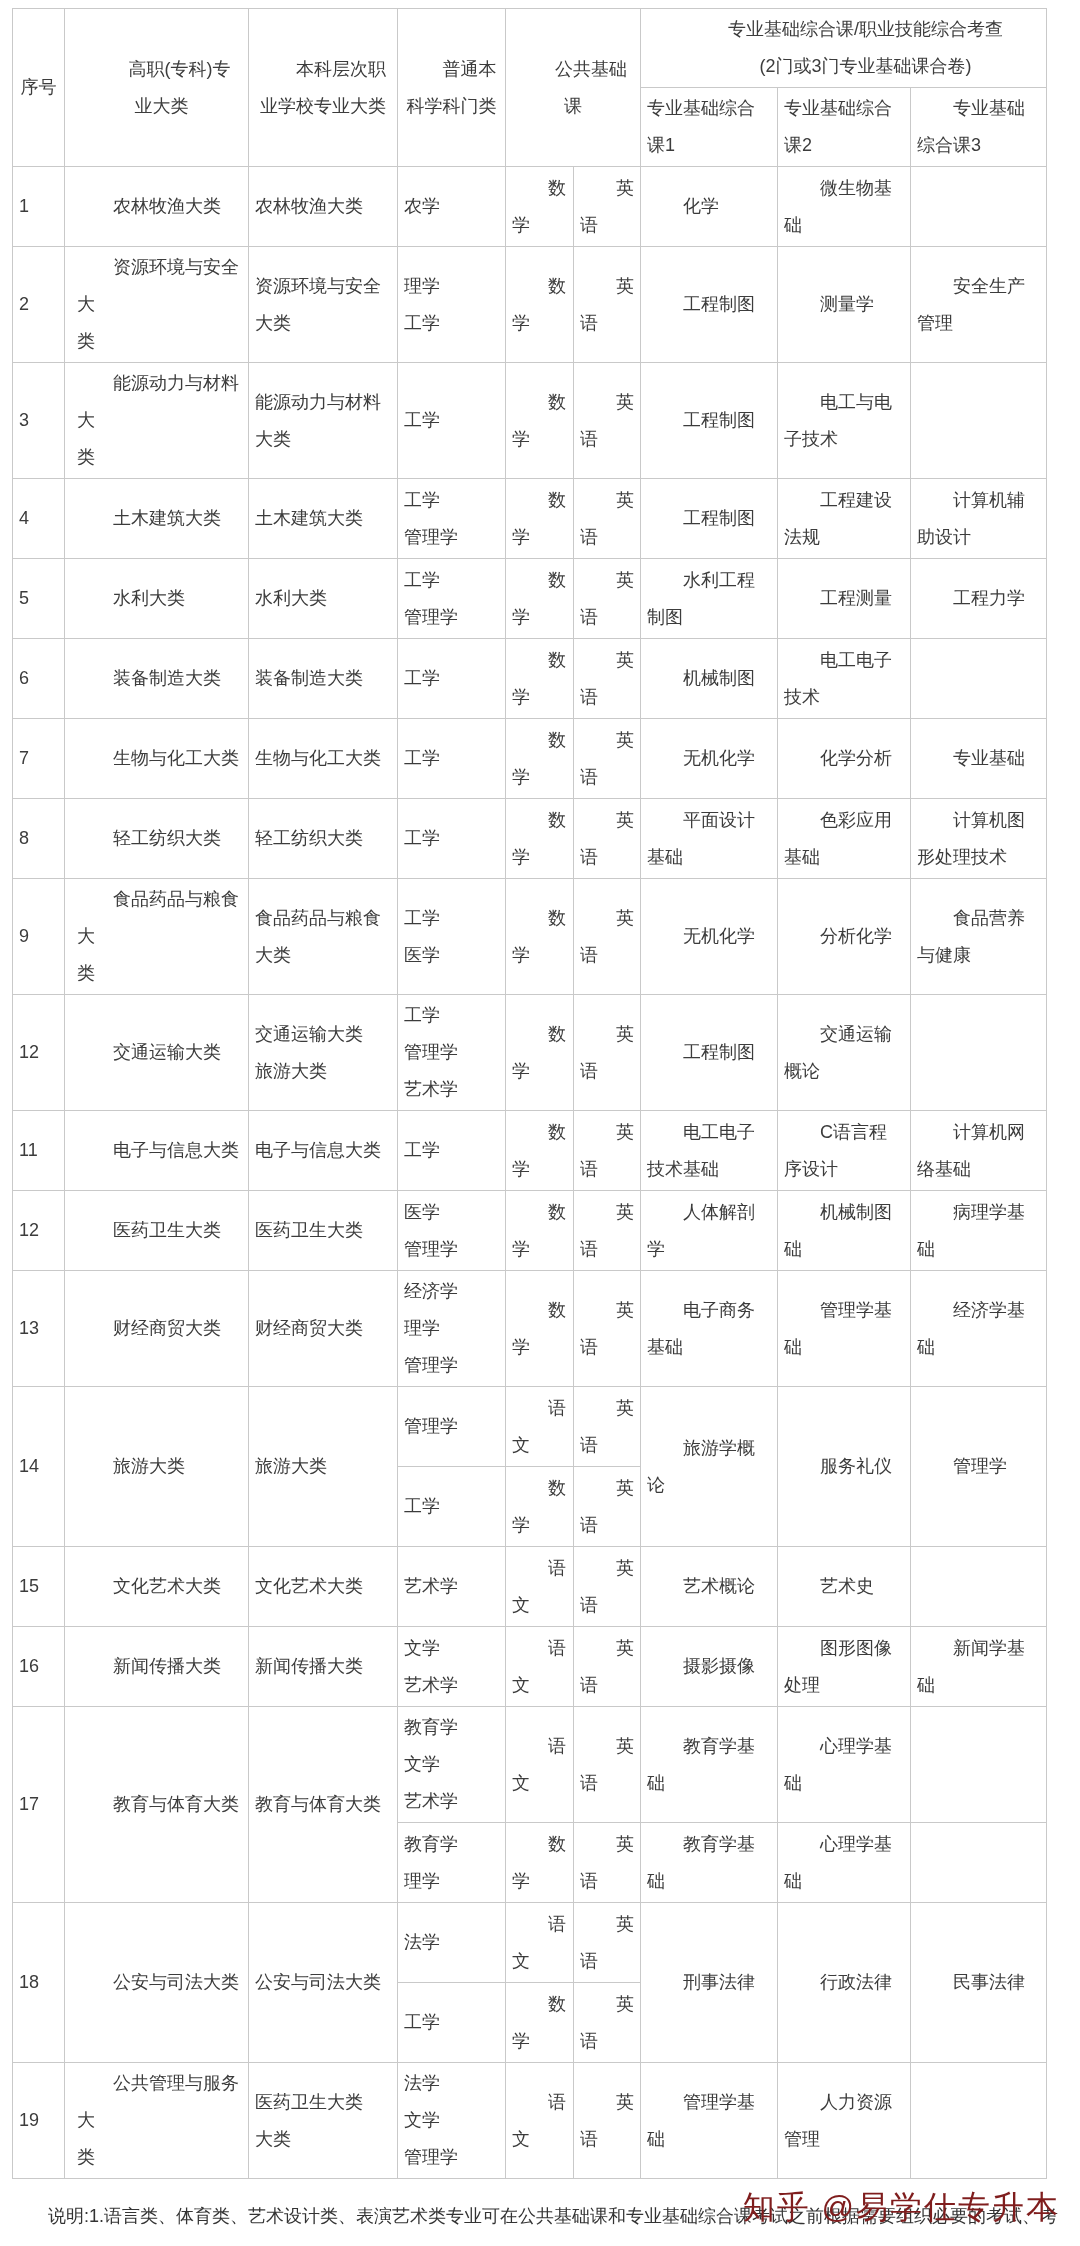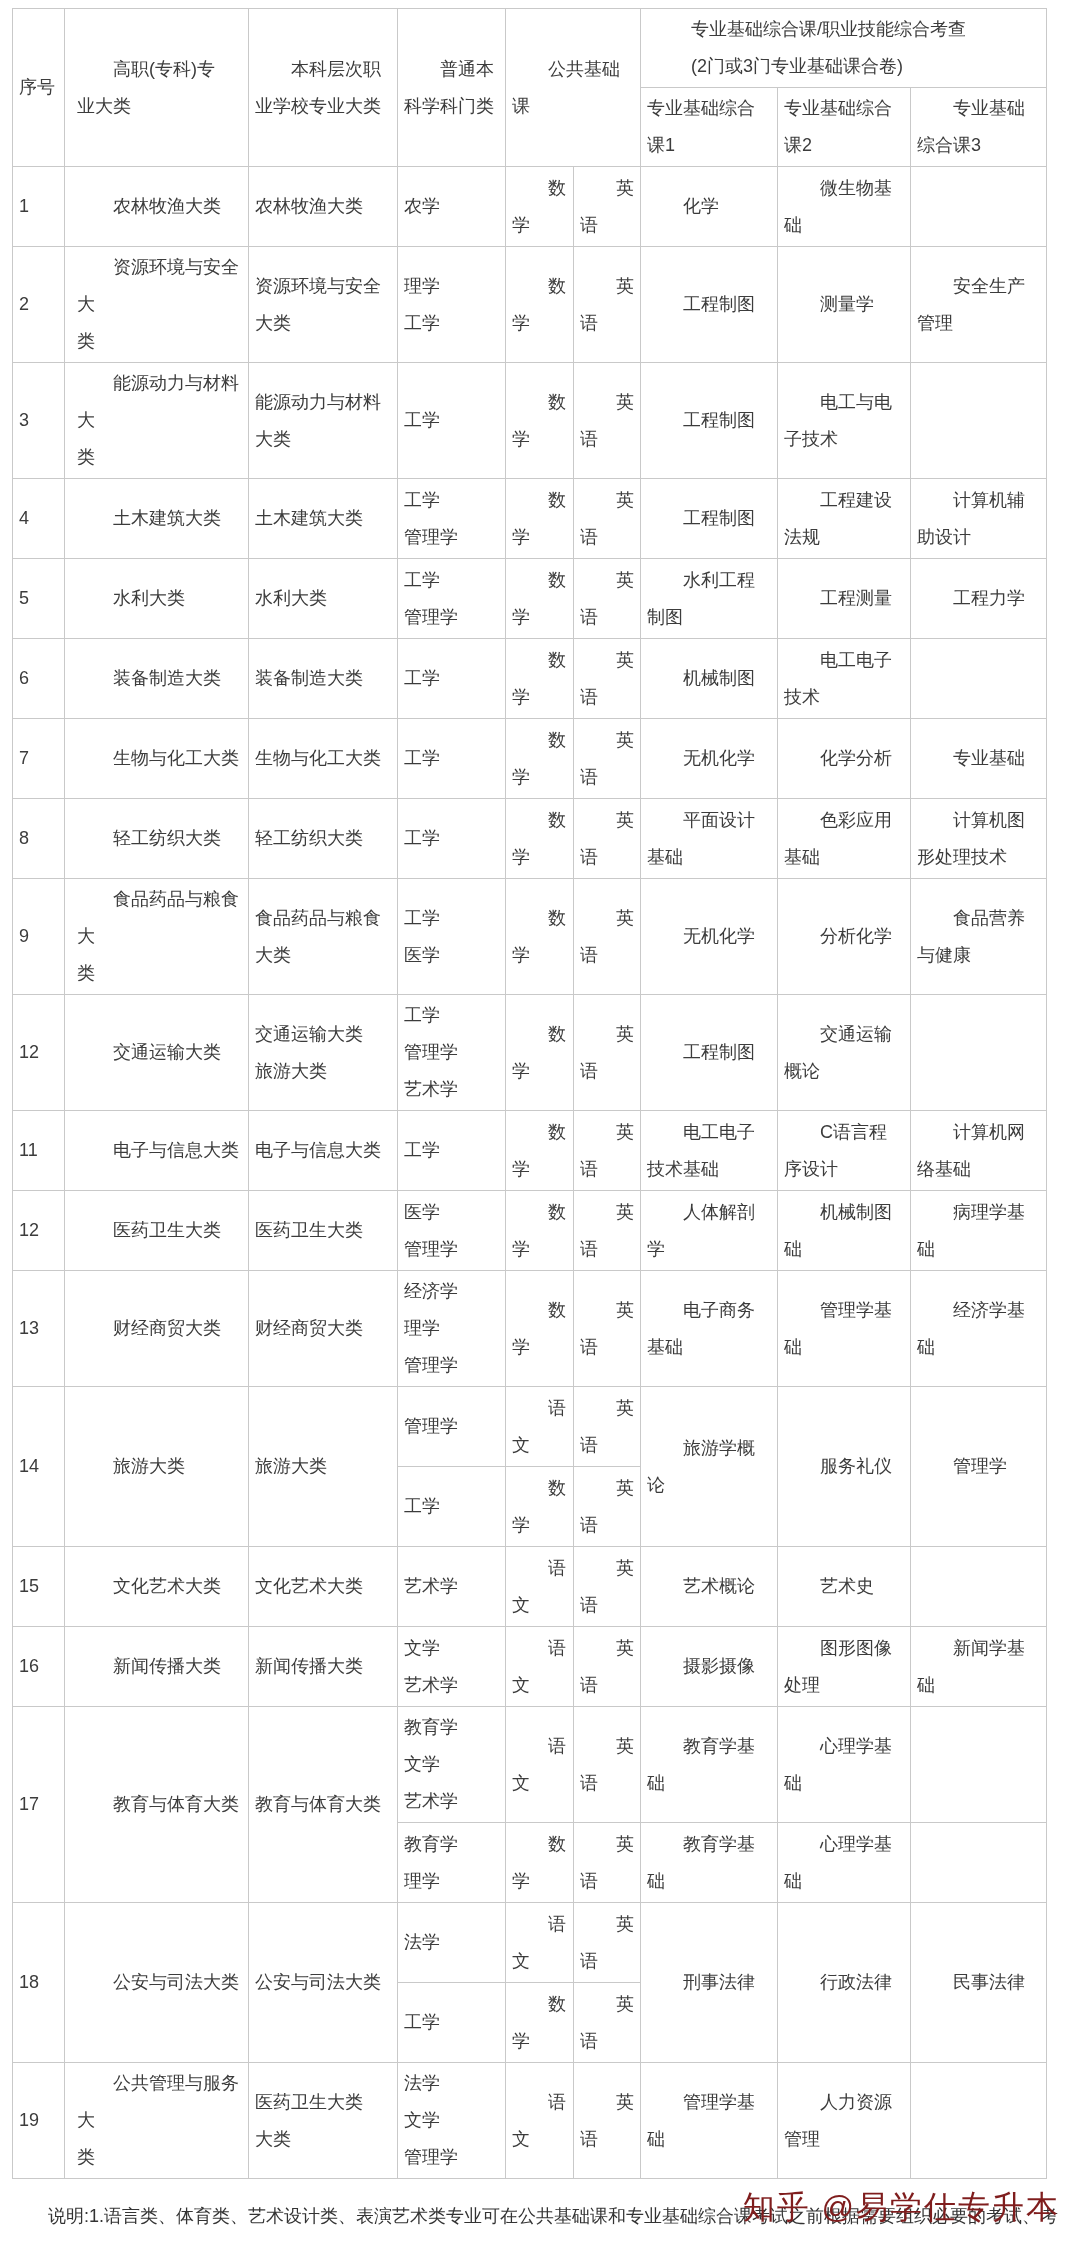--- a/index.html
+++ b/index.html
@@ -11,21 +11,21 @@
     margin:8px 0 0 12px;width:1034px;
     font-size:18px;line-height:37px;
   }
   .subjects td,.subjects th{
     border:1px solid #c9c9c9;
     vertical-align:middle;text-align:left;font-weight:normal;
     white-space:pre-line;padding:2px 6px;box-sizing:border-box;
     overflow:hidden;word-break:break-all;
   }
   .subjects td{height:80px;}
-  .subjects thead tr.h1 th{height:74px;}
+  .subjects thead tr.h1 th{height:74px;text-align:center;}
   .subjects thead tr.h2 th{height:78px;}
   .ti{text-indent:2em;}
   td.c2,th.c2{padding-left:12px;padding-right:2px;}
   th.merged{text-indent:0;padding-left:50px;}
 
   .notes{margin:16px 12px 0 12px;font-size:18px;line-height:42px;color:#333;}
   .notes p{margin:0;}
   .note-1{text-indent:2em;}
 
   .watermark{

